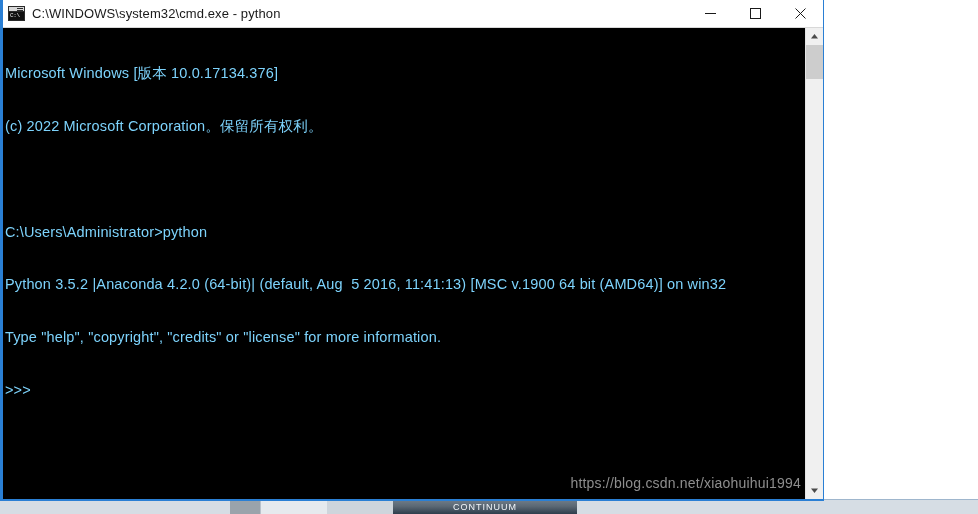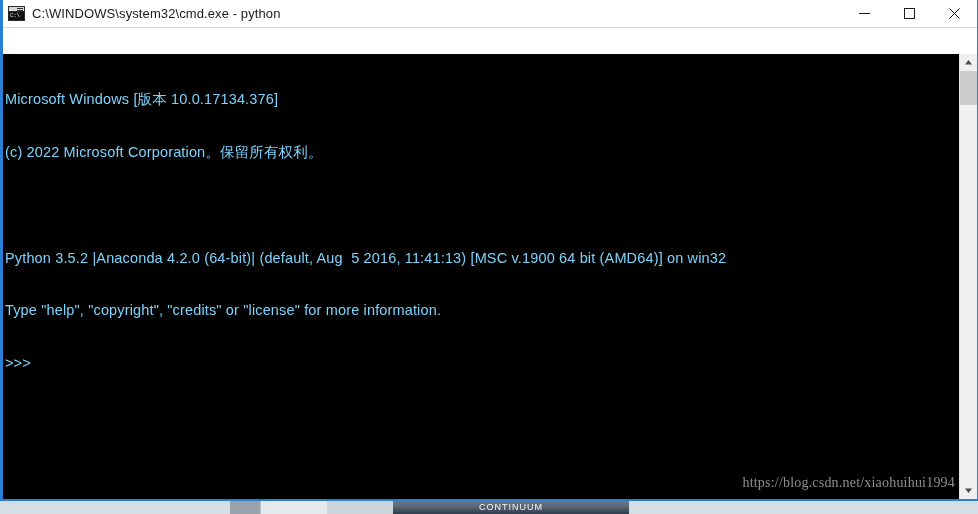--- a/index.html
+++ b/index.html
@@ -52,46 +52,45 @@
   #tb-small2 {
     width: 66px;
     background: #e6eaee;
     border-left: 1px solid #b9c2cb;
   }
   #tb-small3 {
     width: 66px;
     background: #ced5dc;
   }
   #tb-continuum {
-    width: 236px;
+    width: 184px;
     background: linear-gradient(180deg,#6f7c89 0%, #5b6874 45%, #2e3d4c 100%);
     color: #f2f6fa;
     font-family: "Liberation Sans", sans-serif;
     font-size: 9px;
   }
   #tb-rest {
     flex: 1;
     background: #dfe5ea;
   }
 
   
   #console-window {
     position: absolute;
     left: 0;
     top: 0;
-    width: 978px;
+    width: 824px;
     height: 501px;
     background: #ffffff;
     border-left: 3px solid #2a7fd4;
     border-right: 1px solid #2a7fd4;
     border-bottom: 2px solid #2a7fd4;
     box-sizing: border-box;
     display: flex;
     flex-direction: column;
-    gap: 26px;
   }
 
   
   #title-bar {
     height: 27px;
     min-height: 27px;
     background: #ffffff;
     display: flex;
     align-items: center;
     border-bottom: 1px solid #d8d8d8;
@@ -174,21 +173,21 @@
     color: #7dd3fc;
     white-space: pre;
     letter-spacing: 0.15px;
     overflow: hidden;
   }
   .console-line { min-height: 17.6px; }
   #watermark {
     position: absolute;
     right: 22px;
     bottom: 8px;
-    font-family: Liberation Serif, serif;
+    font-family: Liberation Sans, sans-serif;
     font-size: 14px;
     color: #8e8e8e;
     white-space: nowrap;
     letter-spacing: 0.2px;
     pointer-events: none;
   }
 
   
   #scrollbar {
     width: 17px;
@@ -263,20 +262,21 @@
           </svg>
         </div>
       </div>
     </div>
 
     <div id="console-body">
       <div id="console-text">
         <div class="console-line">Microsoft Windows [版本 10.0.17134.376]</div>
         <div class="console-line">(c) 2022 Microsoft Corporation。保留所有权利。</div>
         <div class="console-line"></div>
+        <div class="console-line">C:\Users\Administrator&gt;python</div>
         <div class="console-line">Python 3.5.2 |Anaconda 4.2.0 (64-bit)| (default, Aug  5 2016, 11:41:13) [MSC v.1900 64 bit (AMD64)] on win32</div>
         <div class="console-line">Type "help", "copyright", "credits" or "license" for more information.</div>
         <div class="console-line">&gt;&gt;&gt;</div>
       </div>
 
       <div id="watermark">https://blog.csdn.net/xiaohuihui1994</div>
 
       <div id="scrollbar">
         <div class="sb-arrow">
           <svg width="7" height="5" viewBox="0 0 7 5">

